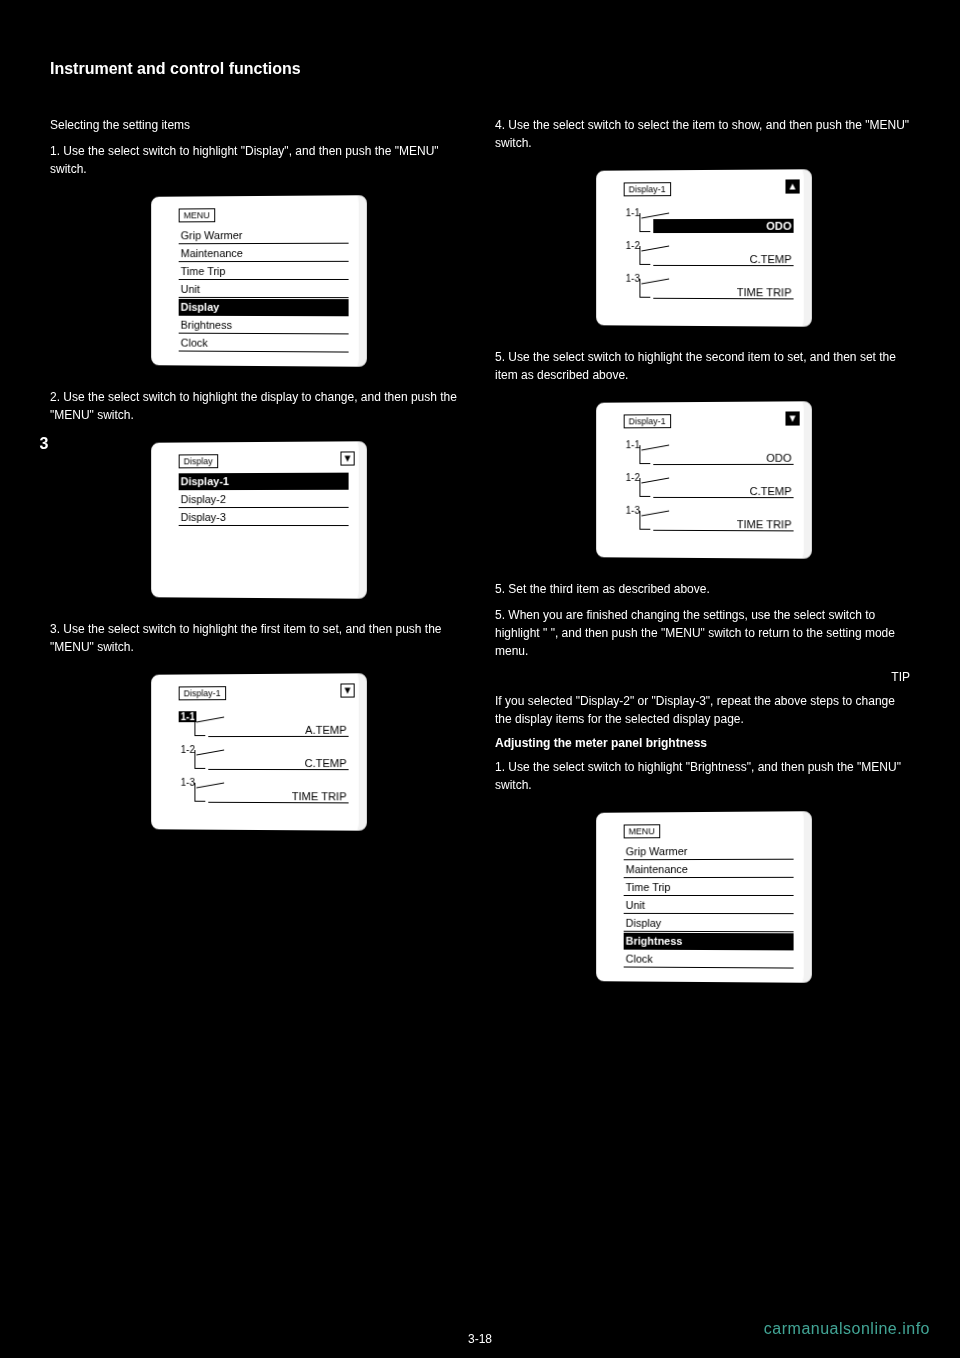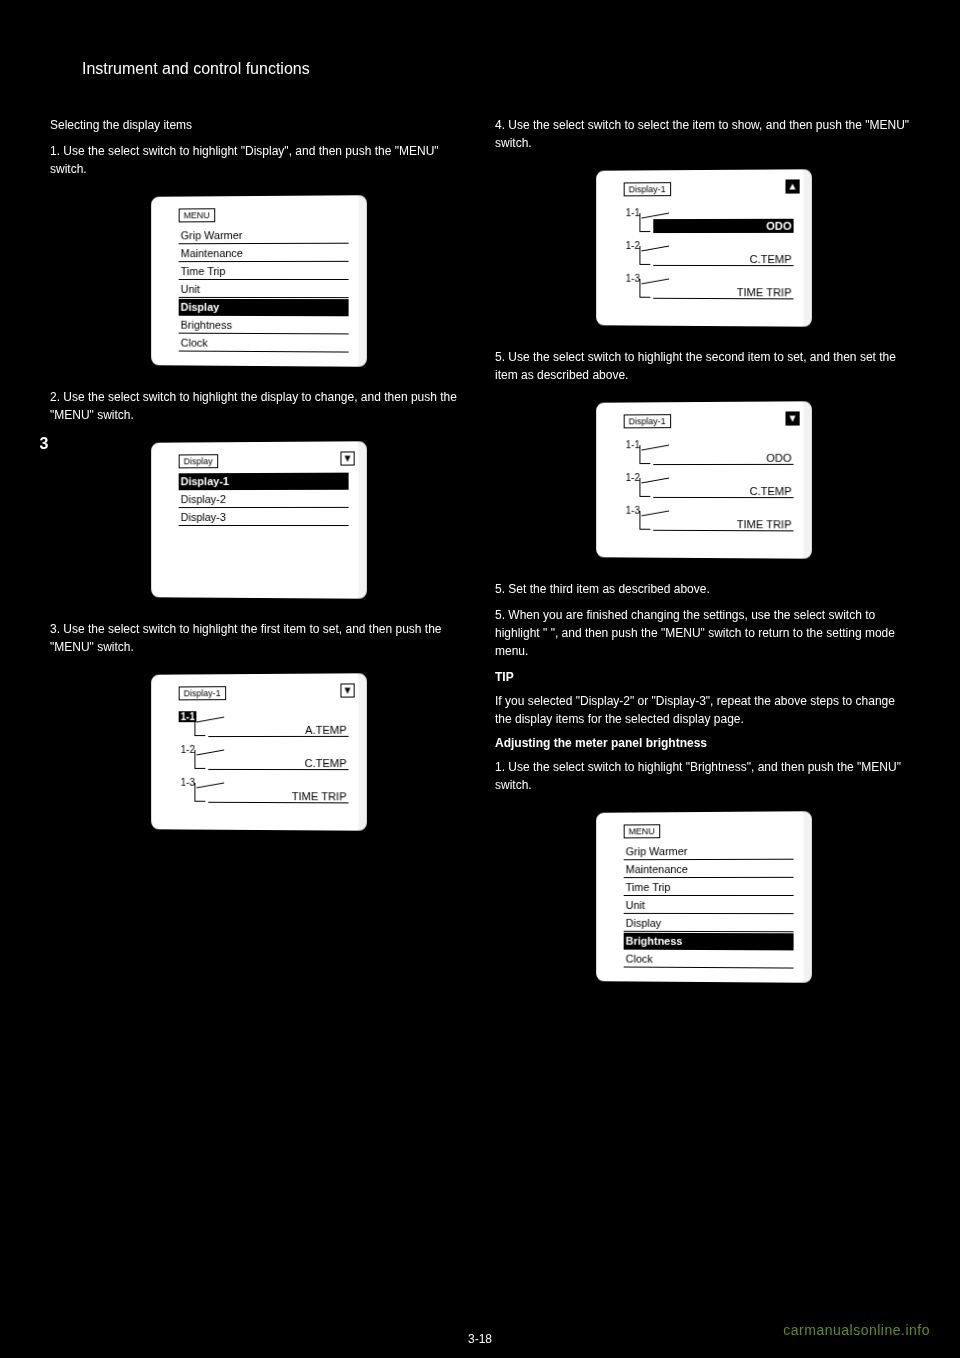--- a/index.html
+++ b/index.html
@@ -8,23 +8,22 @@
     color: #fff;
     font-family: Arial, Helvetica, sans-serif;
     font-size: 13px;
     width: 960px;
     height: 1358px;
     position: relative;
     padding: 60px 50px;
   }
   .page-header {
     font-size: 16px;
-    font-weight: normal;
+    font-weight: bold;
     margin-bottom: 30px;
-    margin-left: 32px;
   }
   .main {
     display: flex;
     gap: 30px;
   }
   .col {
     width: 50%;
   }
   .side-tab {
     position: absolute;
@@ -39,22 +38,23 @@
     text-align: center;
     line-height: 28px;
   }
   .para {
     font-size: 12px;
     line-height: 1.5;
     margin: 8px 0;
   }
   .tip-label {
     font-size: 12px;
-    font-weight: bold;
+    font-weight: normal;
     margin-top: 10px;
+    text-align: right;
   }
   .section-title {
     font-size: 12px;
     font-weight: bold;
     margin-top: 4px;
   }
   .illustration {
     background: #000;
     padding: 8px 0;
     margin: 4px 0 12px 0;
@@ -158,36 +158,36 @@
     position: absolute;
     bottom: 12px;
     left: 50%;
     transform: translateX(-50%);
     font-size: 12px;
   }
   .watermark {
     position: absolute;
     bottom: 20px;
     right: 30px;
-    font-size: 14px;
-    color: #84cc16;
+    font-size: 16px;
+    color: #5eead4;
     opacity: 0.7;
     letter-spacing: 0.5px;
   }
 </style>
 </head>
 <body>
 
 <div class="page-header">Instrument and control functions</div>
 <div class="side-tab">3</div>
 
 <div class="main">
 
   <div class="col">
-    <div class="para">Selecting the display items</div>
+    <div class="para">Selecting the setting items</div>
     <div class="para">1. Use the select switch to highlight "Display", and then push the "MENU" switch.</div>
 
     <div class="illustration">
       <div class="lcd">
         <span class="lcd-tag">MENU</span>
         <div class="menu-list" id="lfig1">
             <div class="row">Grip Warmer</div>
             <div class="row">Maintenance</div>
             <div class="row">Time Trip</div>
             <div class="row">Unit</div>

